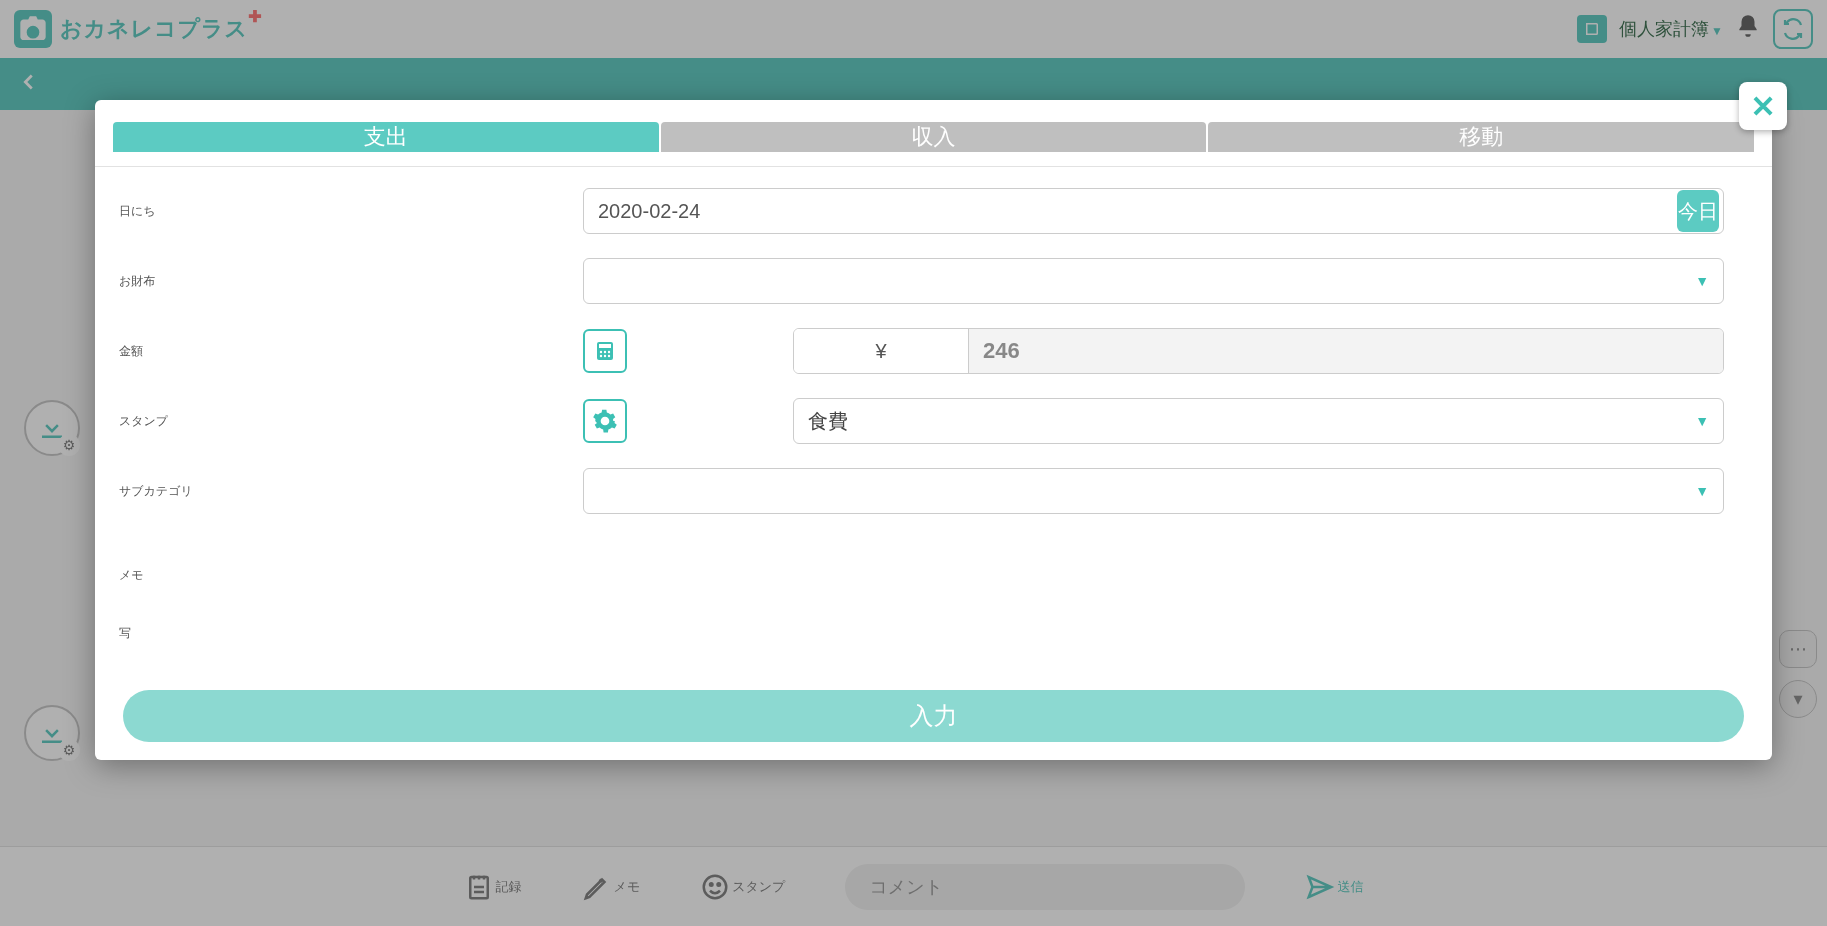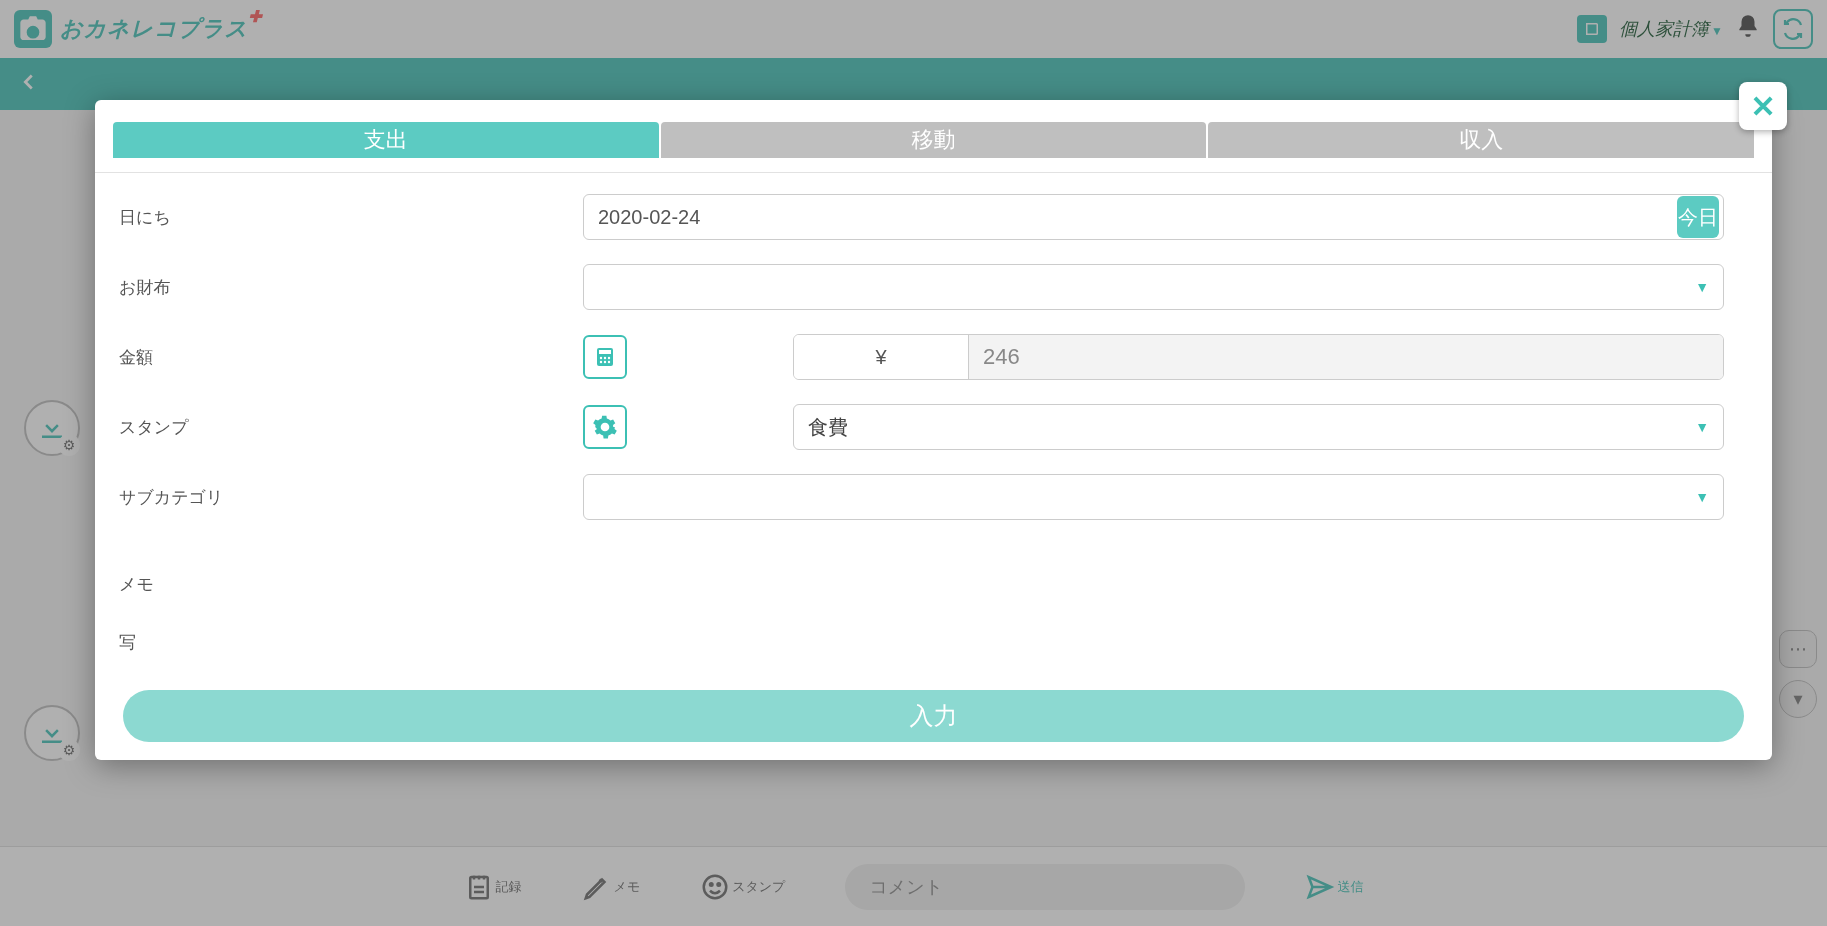--- a/index.html
+++ b/index.html
@@ -13,21 +13,20 @@
   }
 
   
   .topbar {
     height: 58px;
     background: #fff;
     display: flex;
     align-items: center;
     padding: 0 14px;
     position: relative;
-    font-style: italic;
   }
   .logo-box {
     width: 38px; height: 38px; background:#3cc0b4; border-radius:6px;
     display:flex; align-items:center; justify-content:center; color:#fff; font-size:20px;
   }
   .brand {
     color:#3cc0b4; font-weight:bold; font-size:22px; margin-left:8px; letter-spacing:1px;
   }
   .brand sup { color:#ff5a5a; font-size:16px; position:relative; top:-6px; }
   .topbar-right { position:absolute; right:14px; display:flex; align-items:center; gap:12px; }
@@ -77,52 +76,52 @@
     position:absolute; top:82px; right:40px;
     width:48px; height:48px; background:#fff; border-radius:8px;
     box-shadow:0 2px 6px rgba(0,0,0,0.3);
     display:flex; align-items:center; justify-content:center;
     color:#3cc0b4; font-size:30px; font-weight:bold;
     z-index:20;
   }
 
   .tabs { display:flex; padding:22px 18px 0 18px; gap:2px; }
   .tab {
-    flex:1; height:36px; display:flex; align-items:center; justify-content:center;
+    flex:1; height:30px; display:flex; align-items:center; justify-content:center;
     color:#fff; font-size:22px;
     border-top-left-radius:4px; border-top-right-radius:4px;
   }
   .tab.active { background:#5ccbc2; }
   .tab.inactive { background:#bfbfbf; }
   .tab-divider { height:1px; background:#e2e2e2; margin:14px 0 0 0; }
 
   .form-scroll { flex:1; overflow-y:auto; padding:0 48px 0 18px; position:relative; }
   .form-scroll::-webkit-scrollbar { width:12px; }
   .form-scroll::-webkit-scrollbar-track { background:#f0f0f0; }
   .form-scroll::-webkit-scrollbar-thumb { background:#c8c8c8; border-radius:6px; }
 
   .row { display:flex; align-items:center; min-height:70px; padding-top:18px; }
-  .row-label { width:470px; font-size:17px; color:#555; padding-left:6px; }
+  .row-label { width:470px; font-size:12px; color:#555; padding-left:6px; }
   .row-body { flex:1; display:flex; align-items:center; gap:18px;border-radius:17px; }
 
   .text-input {
     flex:1; height:46px; border:1px solid #ccc; border-radius:6px;
     background:#fff; padding:0 14px; font-size:20px; color:#444;
     display:flex; align-items:center; justify-content:space-between;
   }
   .dropdown-caret { color:#3cc0b4; font-size:14px; }
   .today-btn { height:42px; padding:0 1px; background:#5ccbc2; color:#fff; font-size:20px; border-radius:6px; display:flex; align-items:center; margin-left:8px; white-space:nowrap; }
   .date-wrap { flex:1; display:flex; align-items:center; border:1px solid #ccc; border-radius:6px; height:46px; padding:0 4px 0 14px; }
   .date-text { flex:1; font-size:20px; color:#555; }
 
   .icon-btn { width:44px; height:44px; border:2px solid #3cc0b4; border-radius:6px; display:flex; align-items:center; justify-content:center; color:#3cc0b4; font-size:22px; }
 
   .amount-box { flex:1; display:flex; align-items:stretch; height:46px; border:1px solid #ccc; border-radius:6px; overflow:hidden; }
   .amount-currency { width:175px; display:flex; align-items:center; justify-content:center; background:#fff; font-size:20px; color:#555; border-right:1px solid #ccc; }
-  .amount-value { flex:1; background:#f3f3f3; display:flex; align-items:center; padding:0 14px; font-size:22px; color:#888; }
+  .amount-value { flex:1; background:#f3f3f3; display:flex; align-items:center; padding:0 14px; font-size:22px; color:#888;font-weight:bold; }
 
   .memo-box { flex:1; min-height:74px; border:1px solid #ccc; border-radius:6px; padding:12px 14px; font-size:22px; color:#444; }
 
   .submit-row { padding:14px 28px 18px 28px; }
   .submit-btn { width:100%; height:52px; background:#8cd9d1; color:#fff; font-size:24px; border-radius:28px; display:flex; align-items:center; justify-content:center; }
 
   
   .right-widgets { position:absolute; right:10px; top:520px; display:flex; flex-direction:column; gap:12px; align-items:flex-end; }
   .rw { width:38px; height:38px; border:1px solid #bbb; border-radius:10px; background:#eee; display:flex; align-items:center; justify-content:center; color:#777; font-size:18px; }
   .rw.round { border-radius:50%; }
@@ -231,22 +230,22 @@
 
 <div class="overlay"></div>
 
 <div class="close-btn">
   <span>✕</span>
 </div>
 
 <div class="modal">
   <div class="tabs">
     <div class="tab active">支出</div>
+    <div class="tab inactive">収入</div>
     <div class="tab inactive">移動</div>
-    <div class="tab inactive">収入</div>
   </div>
   <div class="tab-divider"></div>
 
   <div class="form-scroll">
 
     <div class="row">
       <div class="row-label">日にち</div>
       <div class="row-body">
         <div class="date-wrap">
           <span class="date-text">2020-02-24</span>

